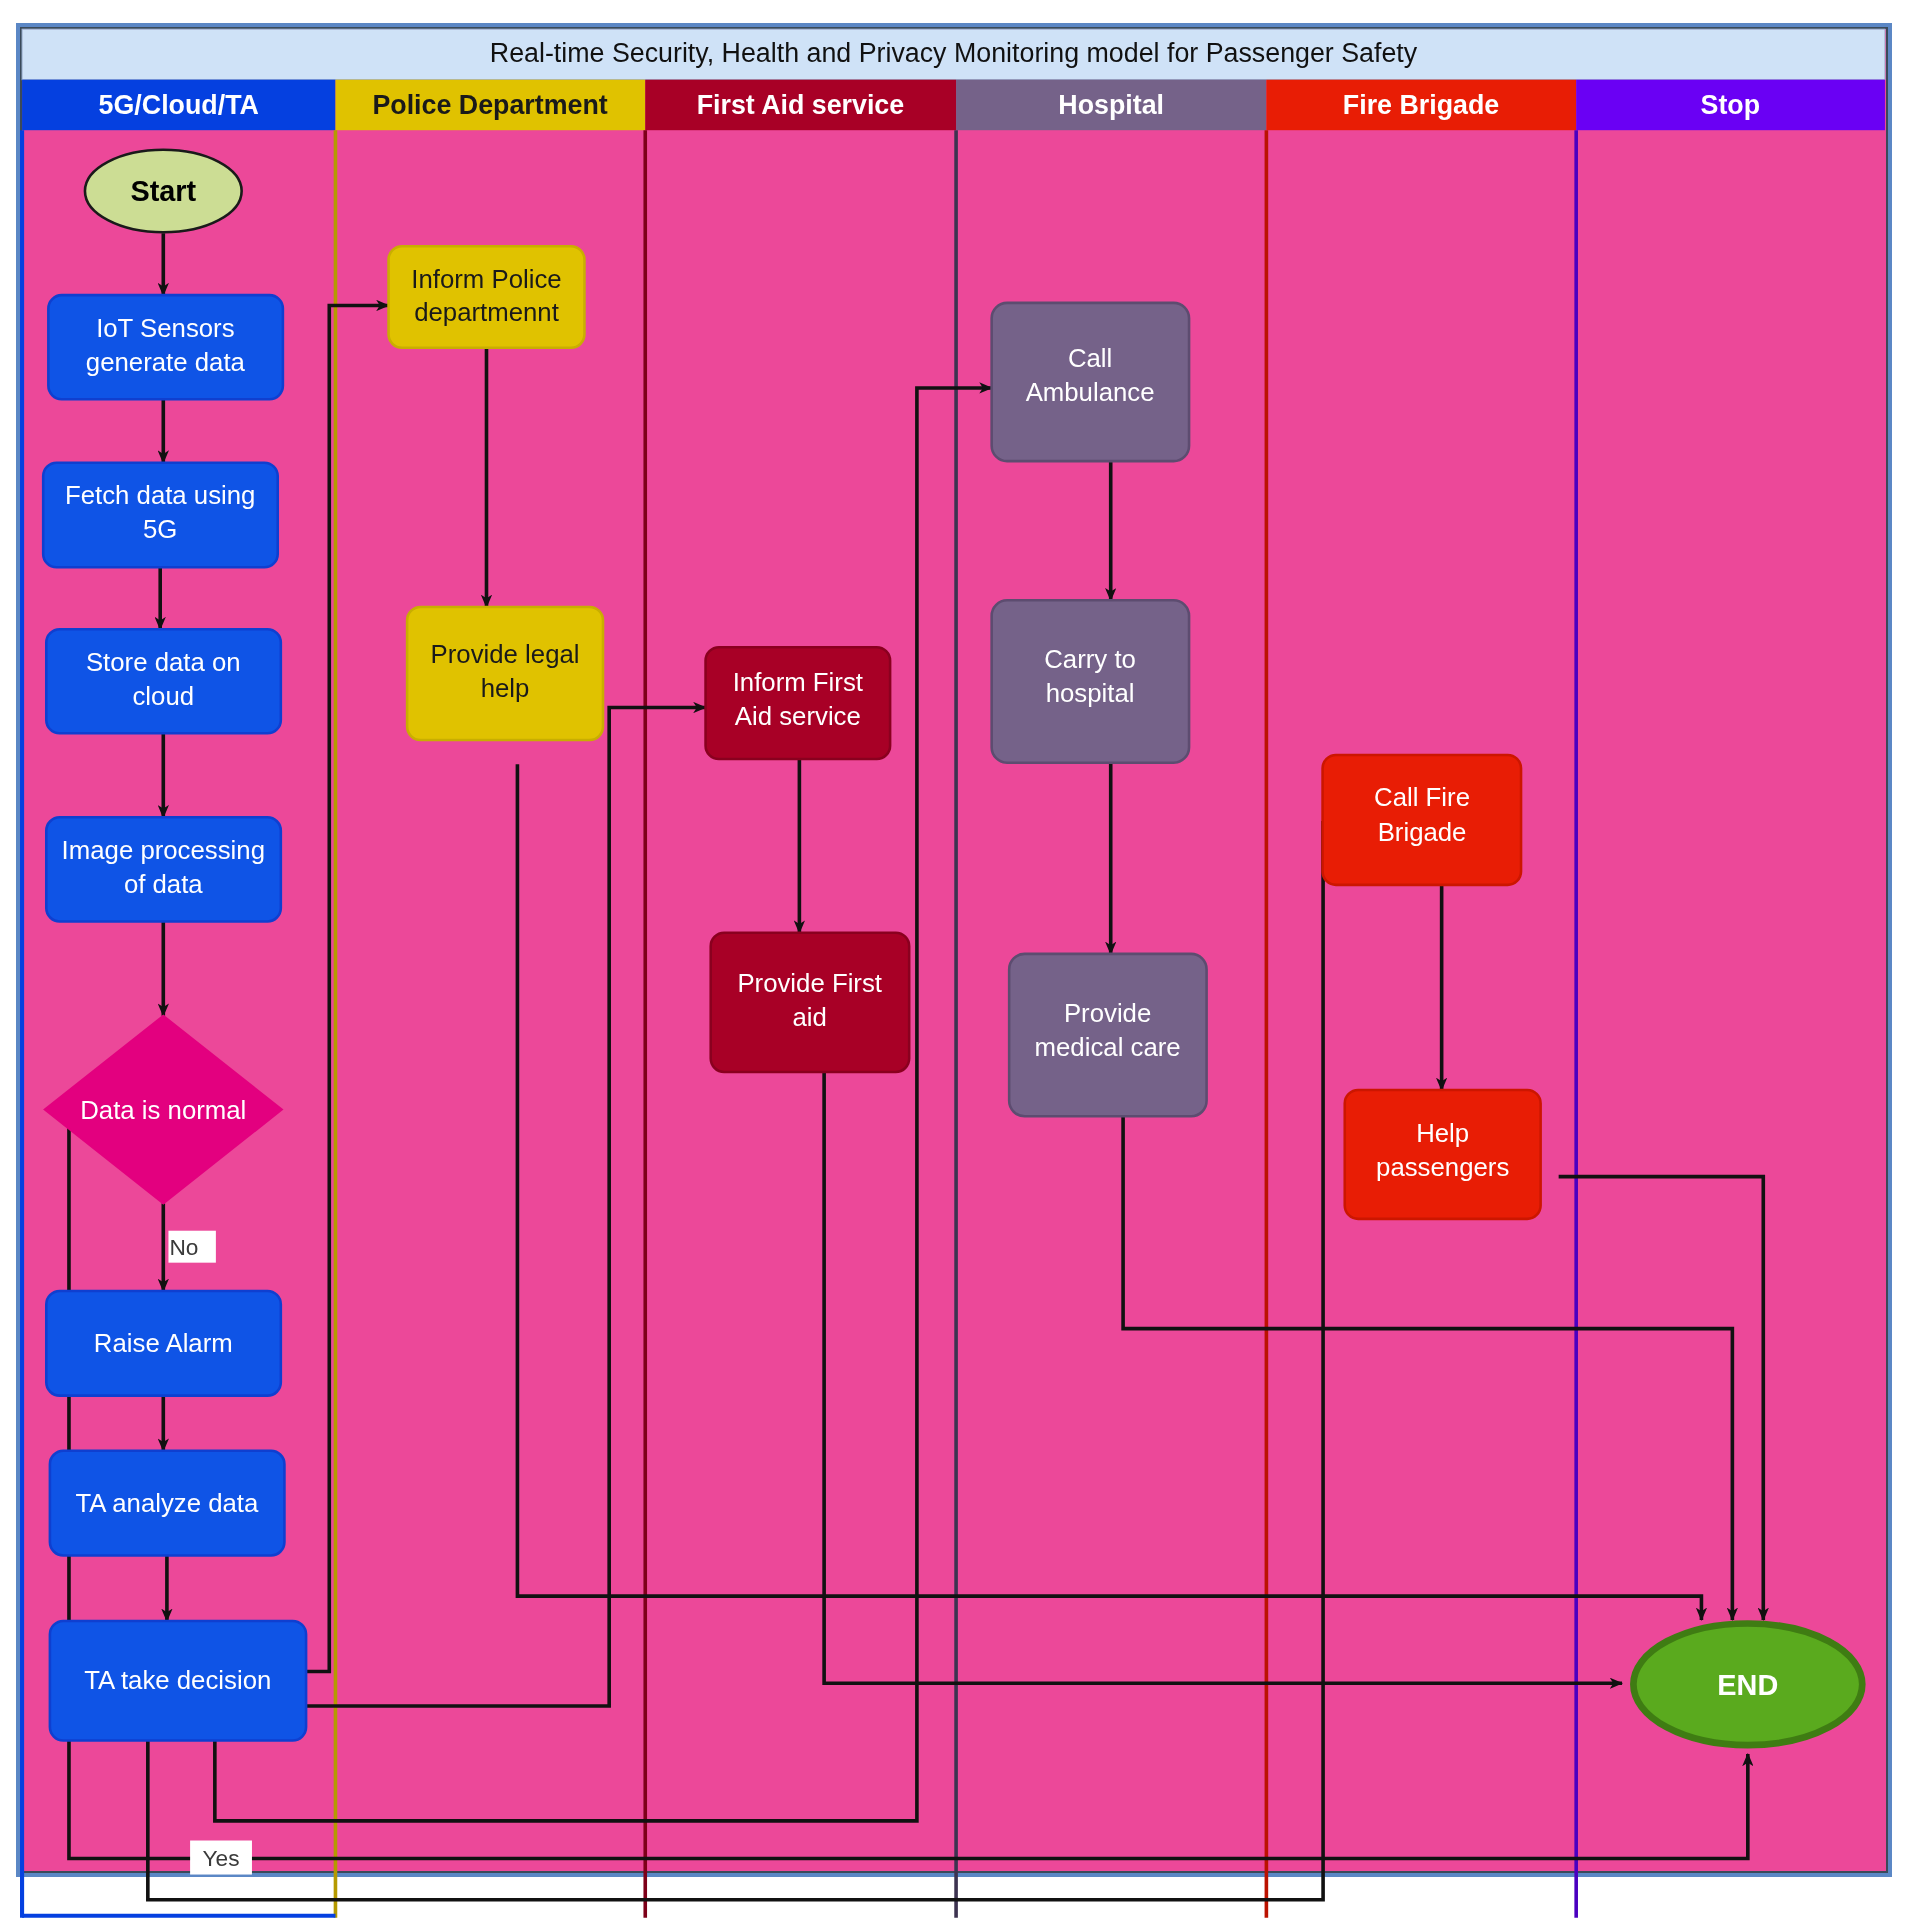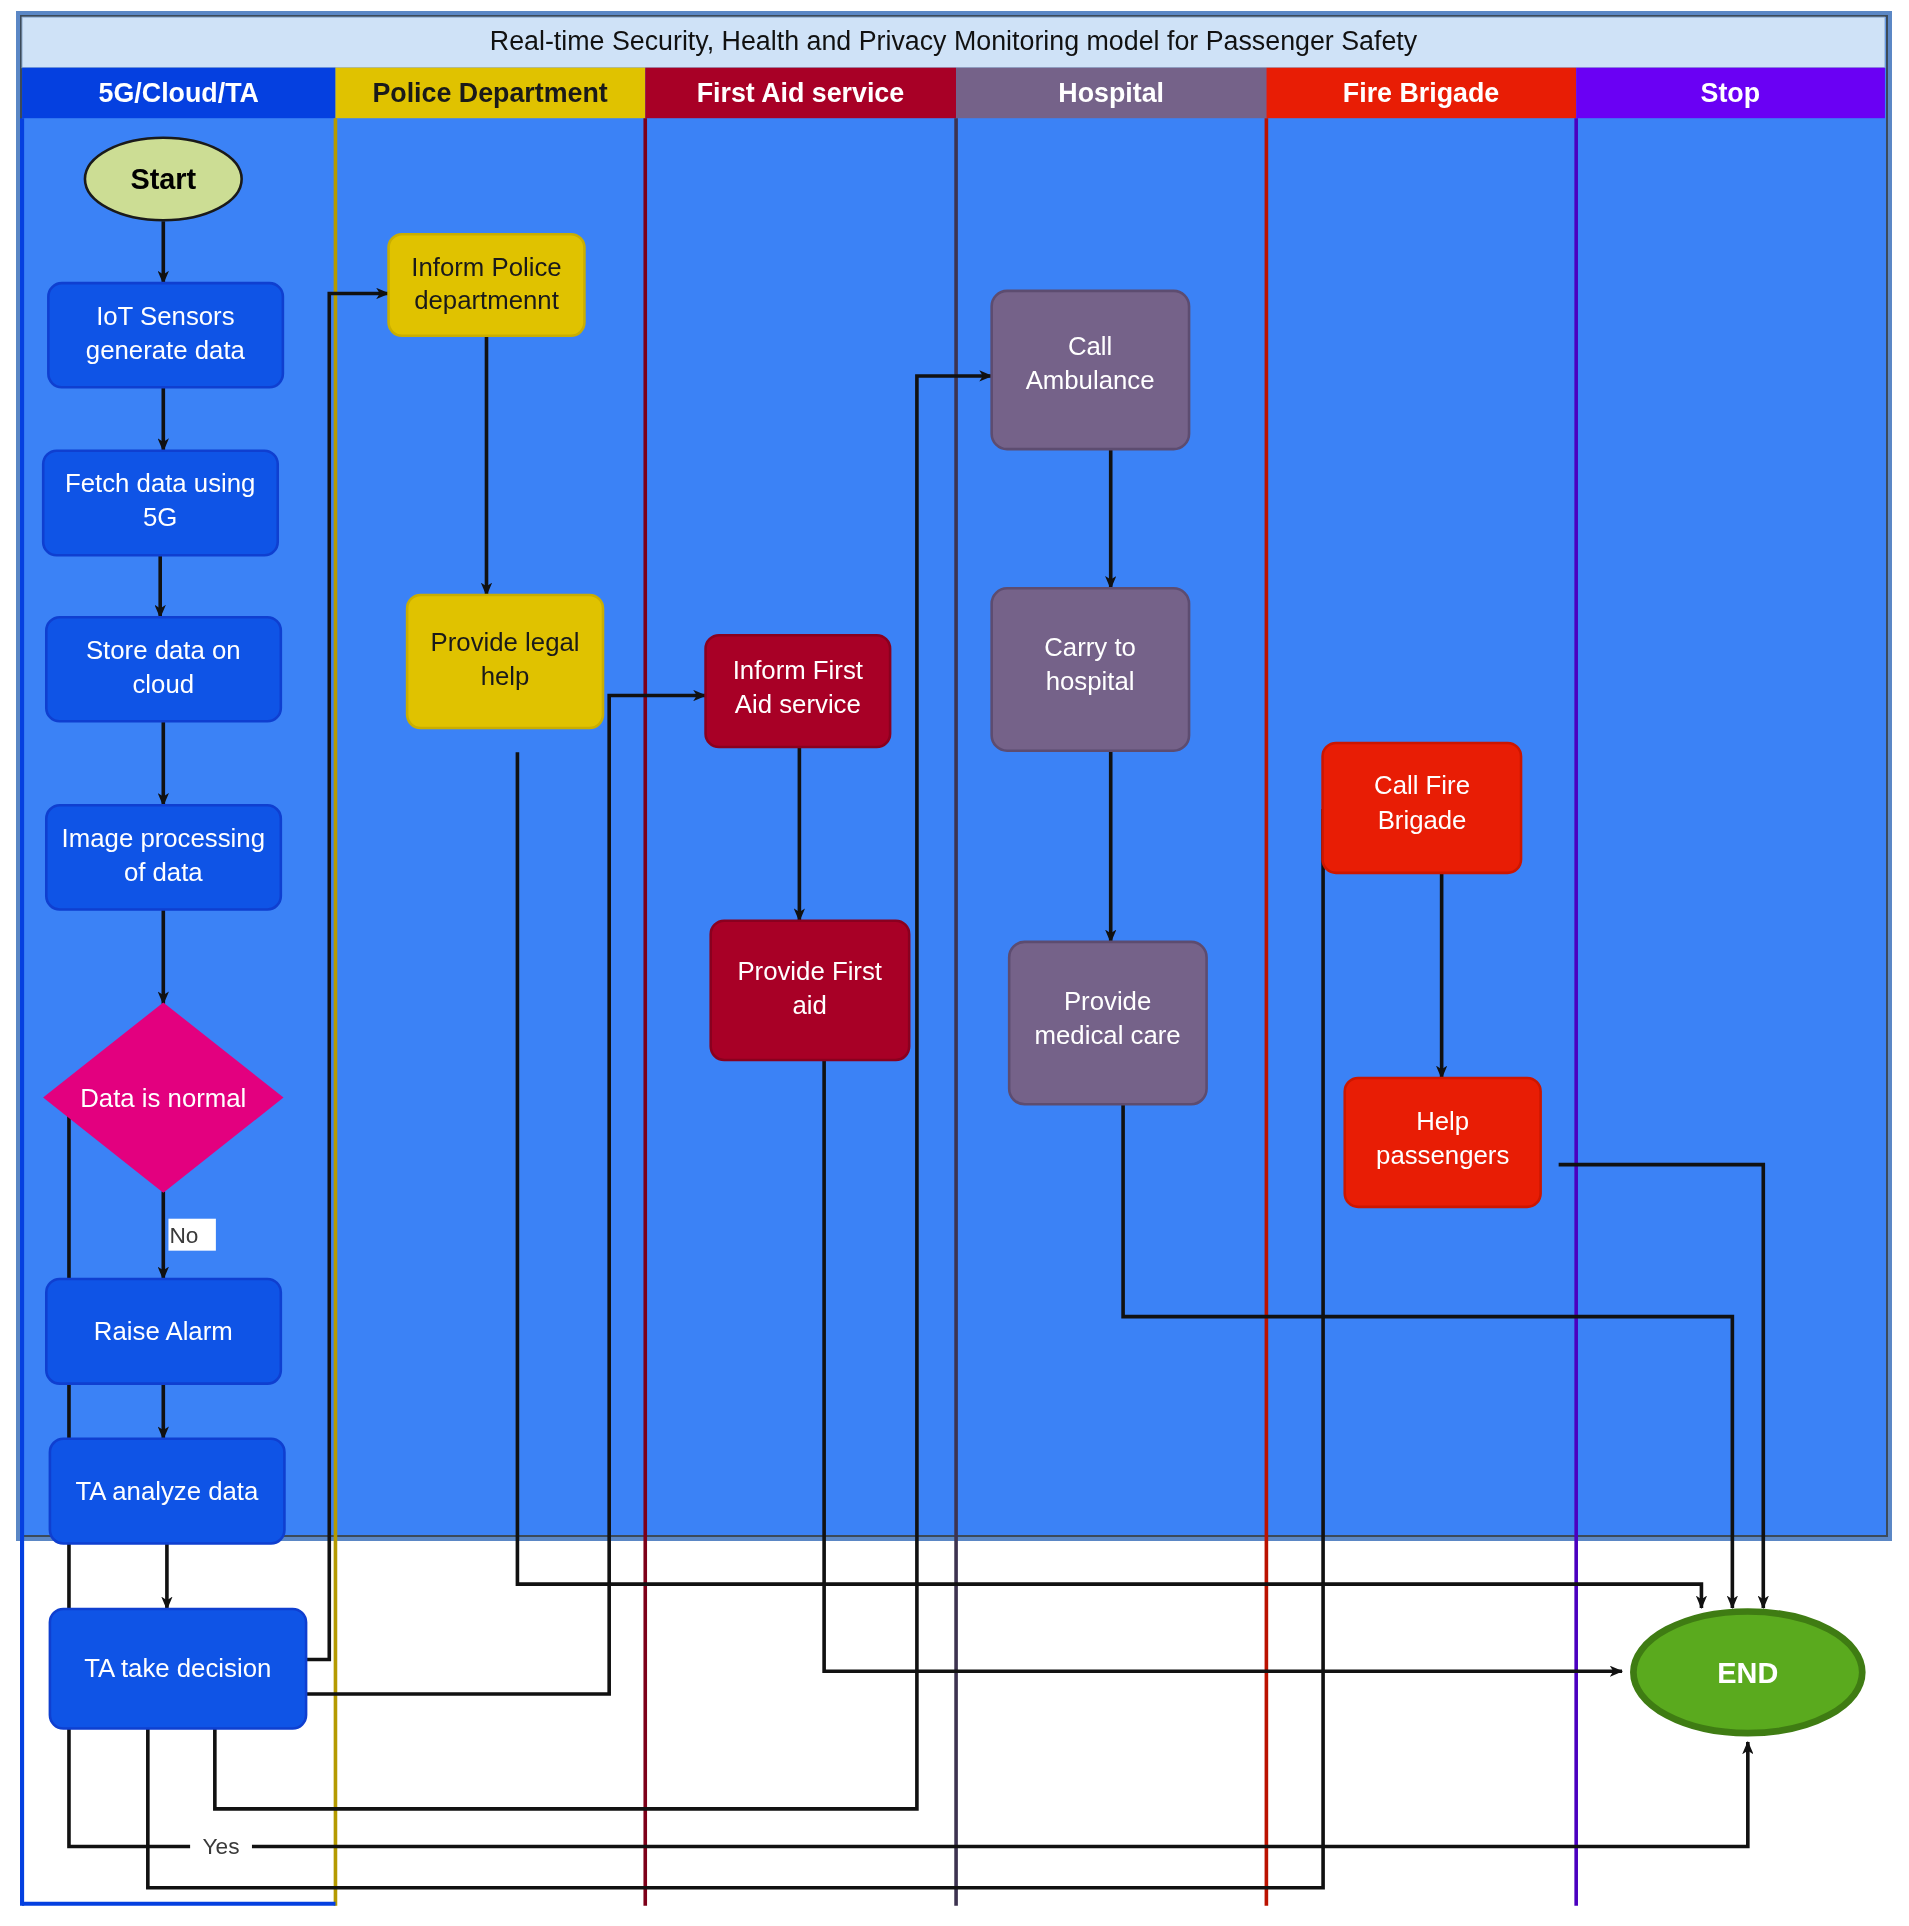--- a/index.html
+++ b/index.html
@@ -1,19 +1,19 @@
 <!DOCTYPE html>
 <html style="font-size:8.2px"><head>
 <meta charset="utf-8">
 <style>
   html,body{margin:0;padding:0;background:#ffffff;}
   body{font-family:"Liberation Sans", sans-serif;}
   #canvas{position:relative;width:1909px;height:1926px;background:#ffffff;overflow:hidden;}
-  #frame{position:absolute;left:15.5px;top:11px;width:1876px;height:1530px;
-         border:4.6px solid #5b87c5;background:#3b82f6;box-sizing:border-box;}
+  #frame{position:absolute;left:15.5px;top:23px;width:1876px;height:1854px;
+         border:4.6px solid #5b87c5;background:#ec4899;box-sizing:border-box;}
   #inner{position:absolute;left:0;top:0;right:0;bottom:0;border:2.1px solid #3b4a5a;box-sizing:border-box;}
   svg{position:absolute;left:0;top:0;}
   .nd-text{font-family:"Liberation Sans", sans-serif;}
 </style>
 </head>
 <body>
 
 <div id="canvas">
   <div id="frame">
     <div id="inner"></div>

